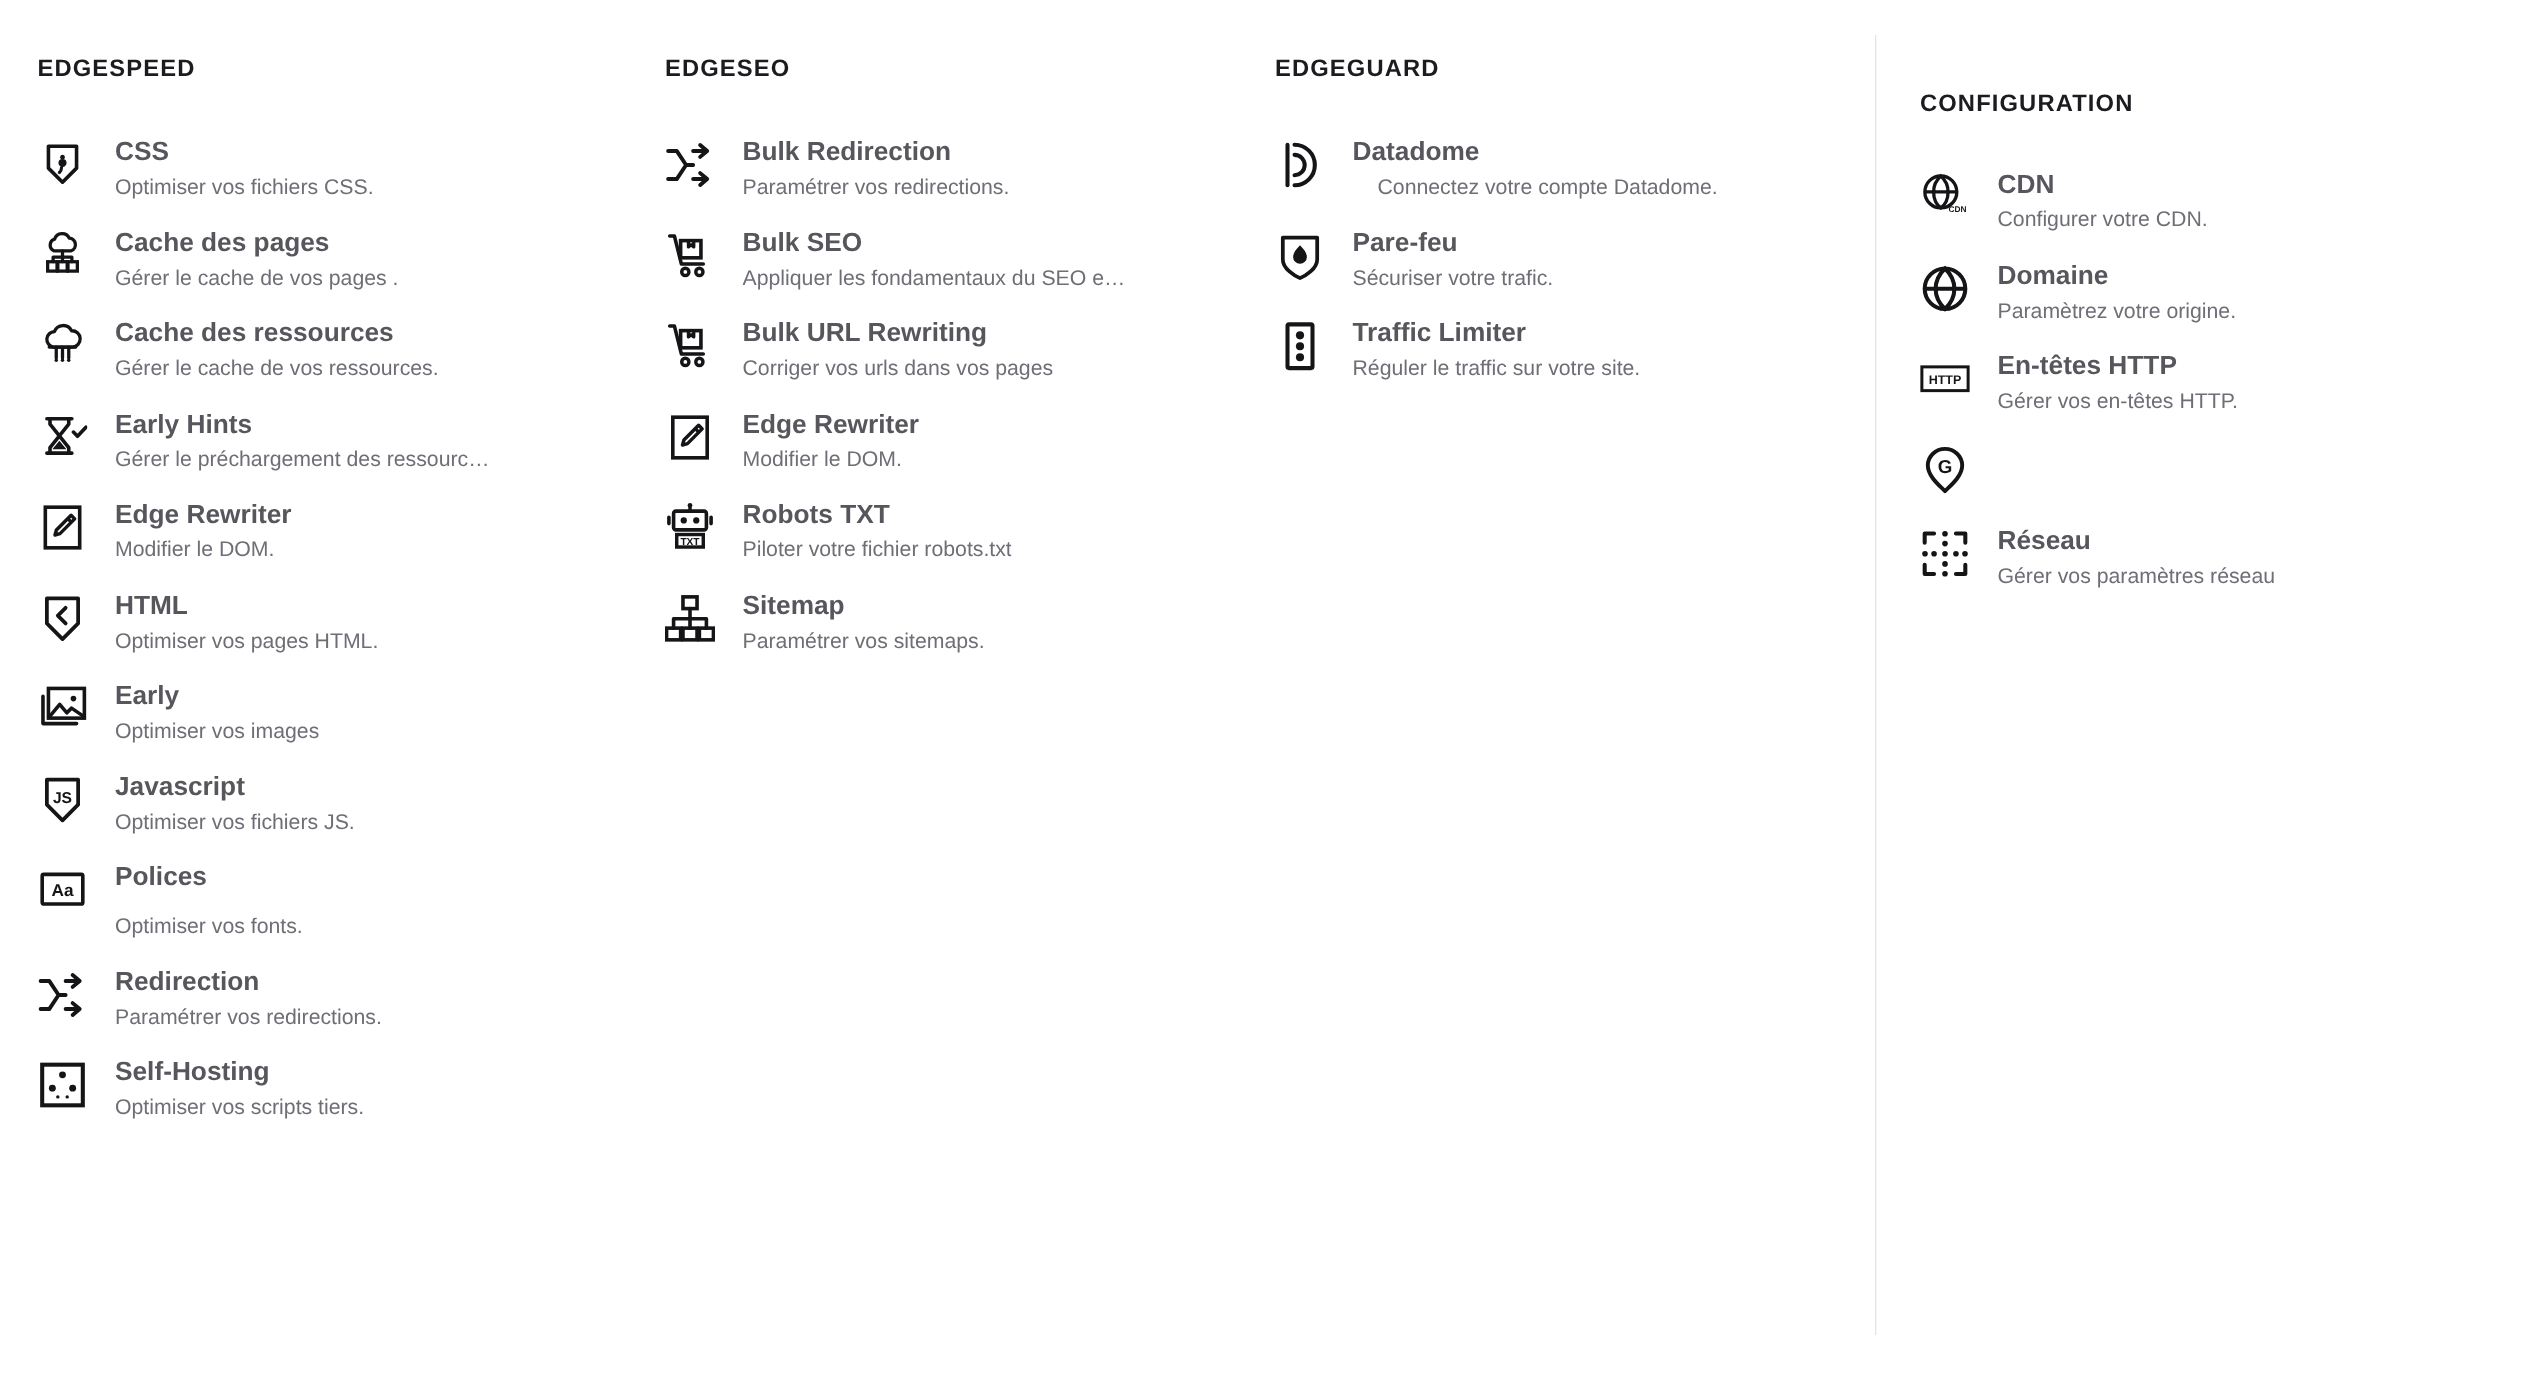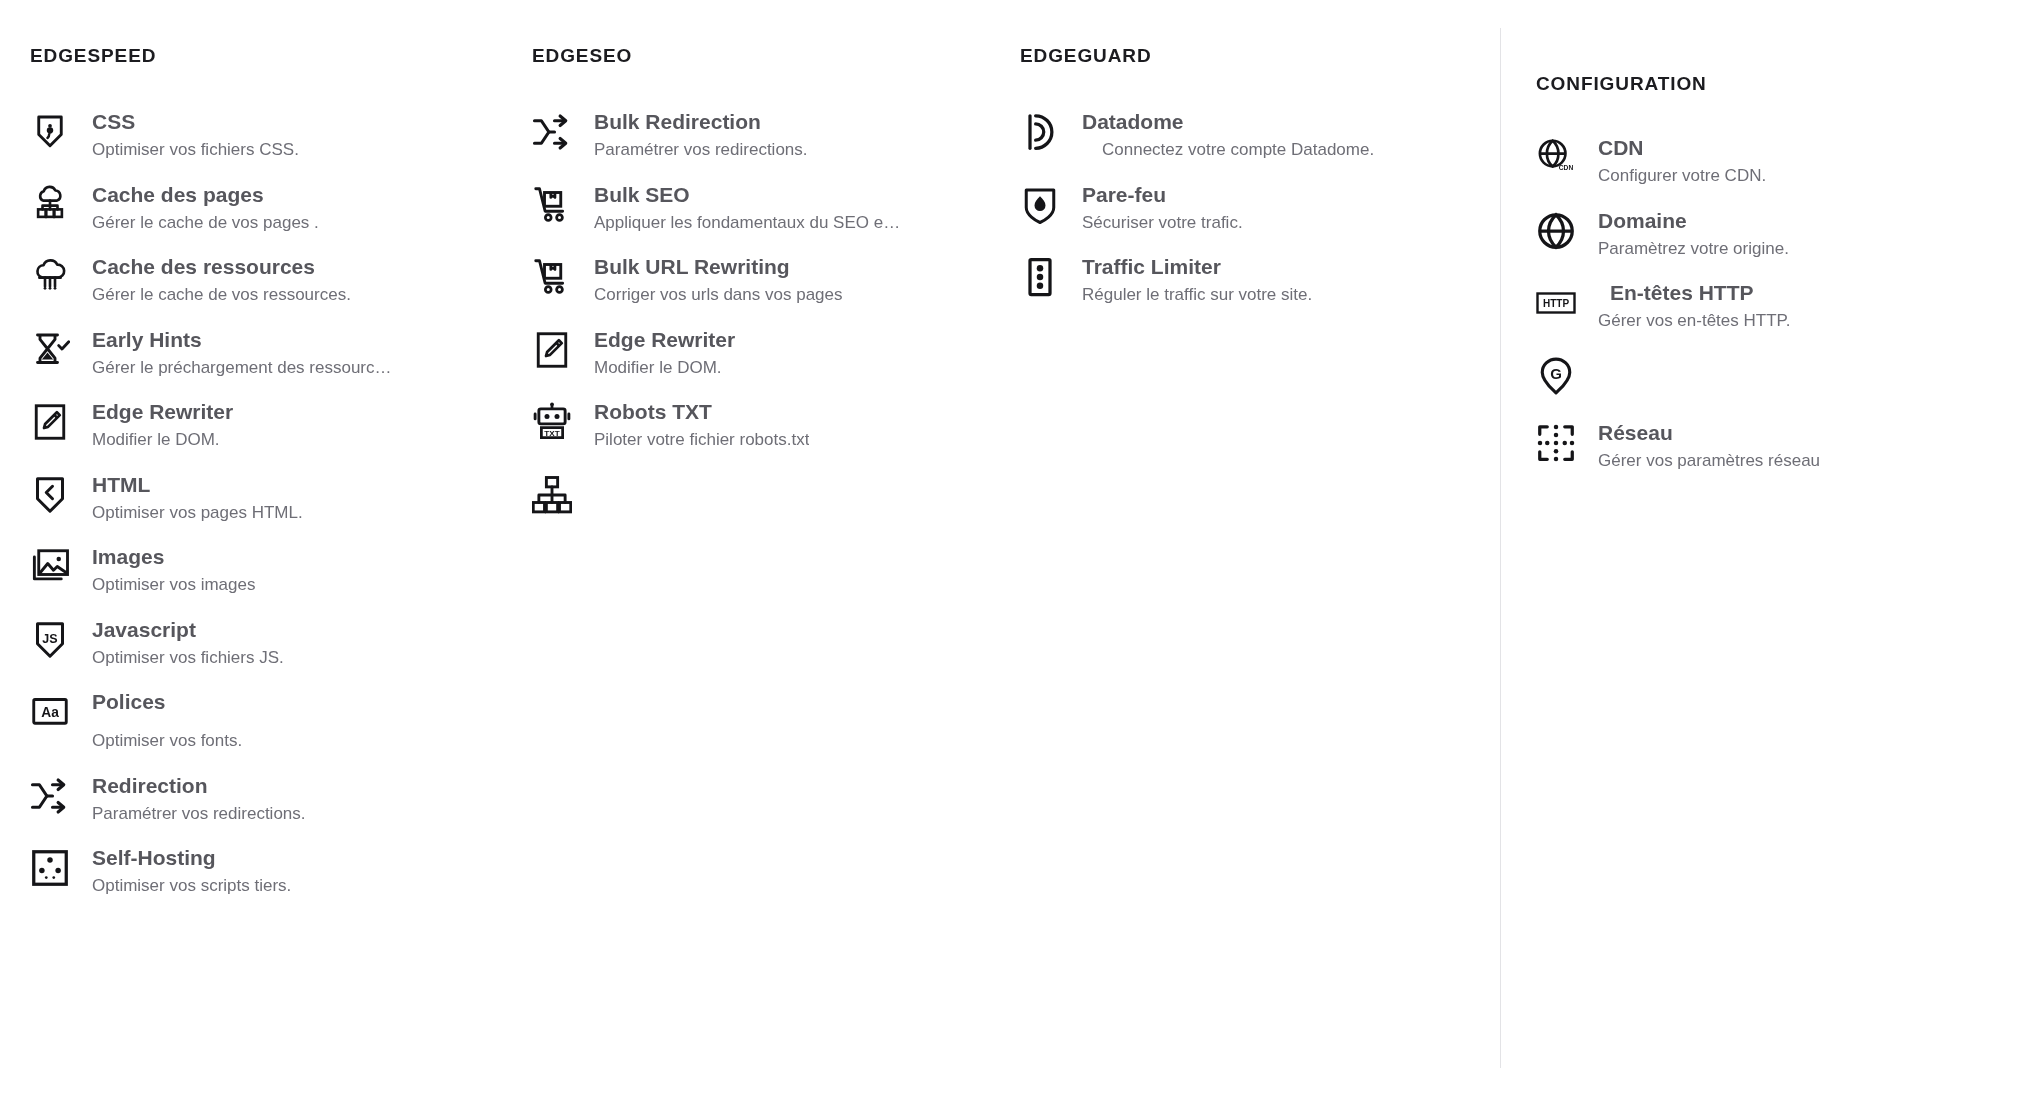--- a/index.html
+++ b/index.html
@@ -330,21 +330,21 @@
             <span class="item-desc" style="display: block;">Optimiser vos pages HTML.</span>
           </span>
         </a>
         <a class="item">
           <span class="item-icon">
             <svg width="40" height="40" viewBox="0 0 32 32" aria-hidden="true">
               <use href="#ic-images-stack-icon" xlink:href="#ic-images-stack-icon"></use>
             </svg>
           </span>
           <span class="item-text">
-            <span class="item-title" style="display: block;">Images</span>
+            <span class="item-title" style="display: block;">Early</span>
             <span class="item-desc" style="display: block;">Optimiser vos images</span>
           </span>
         </a>
         <a class="item">
           <span class="item-icon">
             <svg width="40" height="40" viewBox="0 0 32 32" aria-hidden="true">
               <use href="#ic-shield-js-icon" xlink:href="#ic-shield-js-icon"></use>
             </svg>
           </span>
           <span class="item-text">
@@ -445,20 +445,24 @@
             <span class="item-title" style="display: block;">Robots TXT</span>
             <span class="item-desc" style="display: block;">Piloter votre fichier robots.txt</span>
           </span>
         </a>
         <a class="item">
           <span class="item-icon">
             <svg width="40" height="40" viewBox="0 0 32 32" aria-hidden="true">
               <use href="#ic-sitemap-tree-icon" xlink:href="#ic-sitemap-tree-icon"></use>
             </svg>
           </span>
+          <span class="item-text">
+            <span class="item-title" style="display: block;">Sitemap</span>
+            <span class="item-desc" style="display: block;">Paramétrer vos sitemaps.</span>
+          </span>
         </a>
       </div>
   </section>
 
   <section class="col col-edgeguard">
     <h3 class="col-title">EDGEGUARD</h3>
     <div class="col-list">
         <a class="item">
           <span class="item-icon">
             <svg width="40" height="40" viewBox="0 0 32 32" aria-hidden="true">
@@ -520,21 +524,21 @@
             <span class="item-desc" style="display: block;">Paramètrez votre origine.</span>
           </span>
         </a>
         <a class="item">
           <span class="item-icon">
             <svg width="40" height="24" viewBox="0 0 40 24" aria-hidden="true">
               <use href="#ic-http-badge-icon" xlink:href="#ic-http-badge-icon"></use>
             </svg>
           </span>
           <span class="item-text">
-            <span class="item-title" style="display: block; margin-left: 12px;">En-têtes HTTP</span>
+            <span class="item-title" style="display: block;">En-têtes HTTP</span>
             <span class="item-desc" style="display: block;">Gérer vos en-têtes HTTP.</span>
           </span>
         </a>
         <a class="item">
           <span class="item-icon">
             <svg width="40" height="40" viewBox="0 0 32 32" aria-hidden="true">
               <use href="#ic-map-pin-geoip-icon" xlink:href="#ic-map-pin-geoip-icon"></use>
             </svg>
           </span>
         </a>

